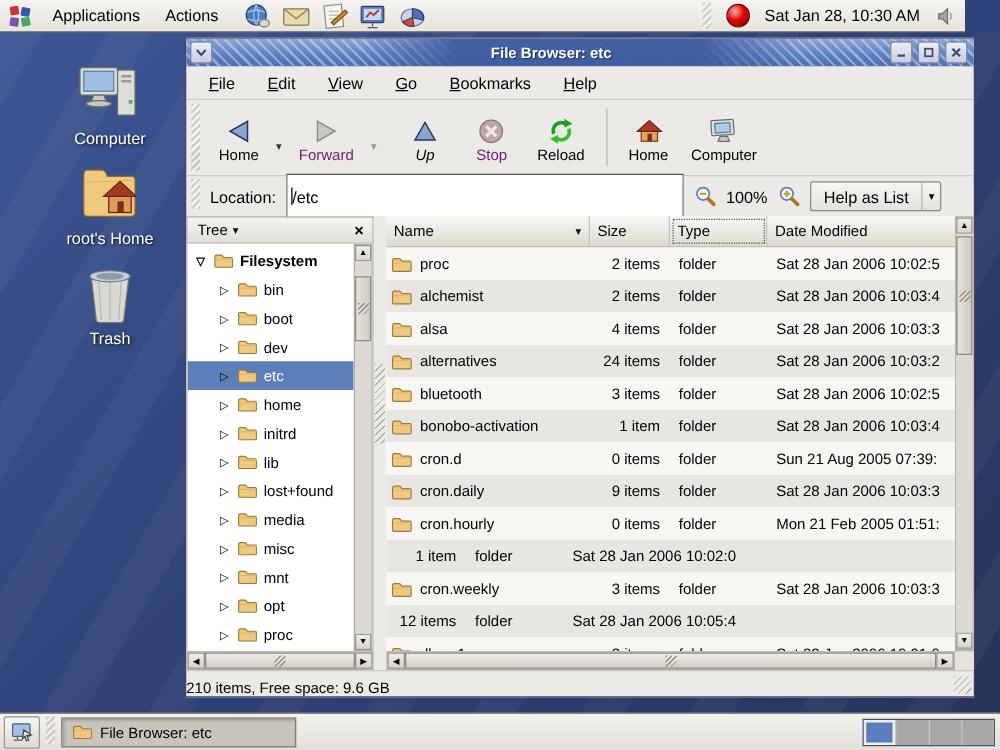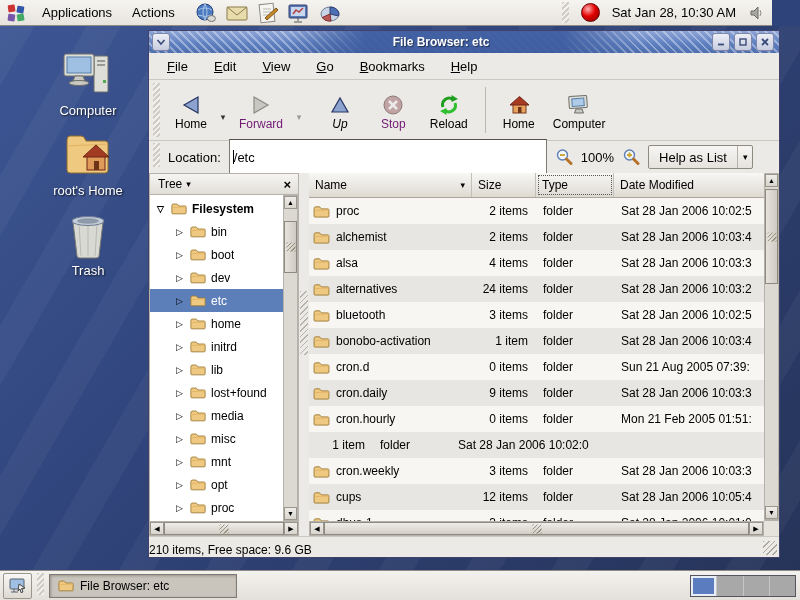--- a/index.html
+++ b/index.html
@@ -689,27 +689,20 @@
                       <path d="M1.5 6 L17 5.4" stroke="#E2B465"></path>
                     </svg>
                     <span>cron.weekly</span>
                   </span>
                   <span class="fcell fc-size">3 items</span>
                   <span class="fcell fc-type">folder</span>
                   <span class="fcell fc-date">Sat 28 Jan 2006 10:03:3</span>
                 </div>
 
                 <div class="frow alt">
-                  <span class="fcell fc-name">
-                    <svg width="17" height="13" viewBox="0 0 18 14">
-                      <path d="M1 4 Q1 2 2.5 2 L6.5 2 Q7.5 2 8 3 L9 4.2 L16 4.2 Q17 4.2 17 5.4 L17 12 Q17 13 16 13 L2 13 Q1 13 1 12 Z" fill="#EFC982" stroke="#9C7B36"></path>
-                      <path d="M1.5 6 L17 5.4" stroke="#E2B465"></path>
-                    </svg>
-                    <span>cups</span>
-                  </span>
                   <span class="fcell fc-size">12 items</span>
                   <span class="fcell fc-type">folder</span>
                   <span class="fcell fc-date">Sat 28 Jan 2006 10:05:4</span>
                 </div>
 
                 <div class="frow">
                   <span class="fcell fc-name">
                     <svg width="17" height="13" viewBox="0 0 18 14">
                       <path d="M1 4 Q1 2 2.5 2 L6.5 2 Q7.5 2 8 3 L9 4.2 L16 4.2 Q17 4.2 17 5.4 L17 12 Q17 13 16 13 L2 13 Q1 13 1 12 Z" fill="#EFC982" stroke="#9C7B36"></path>
                       <path d="M1.5 6 L17 5.4" stroke="#E2B465"></path>

